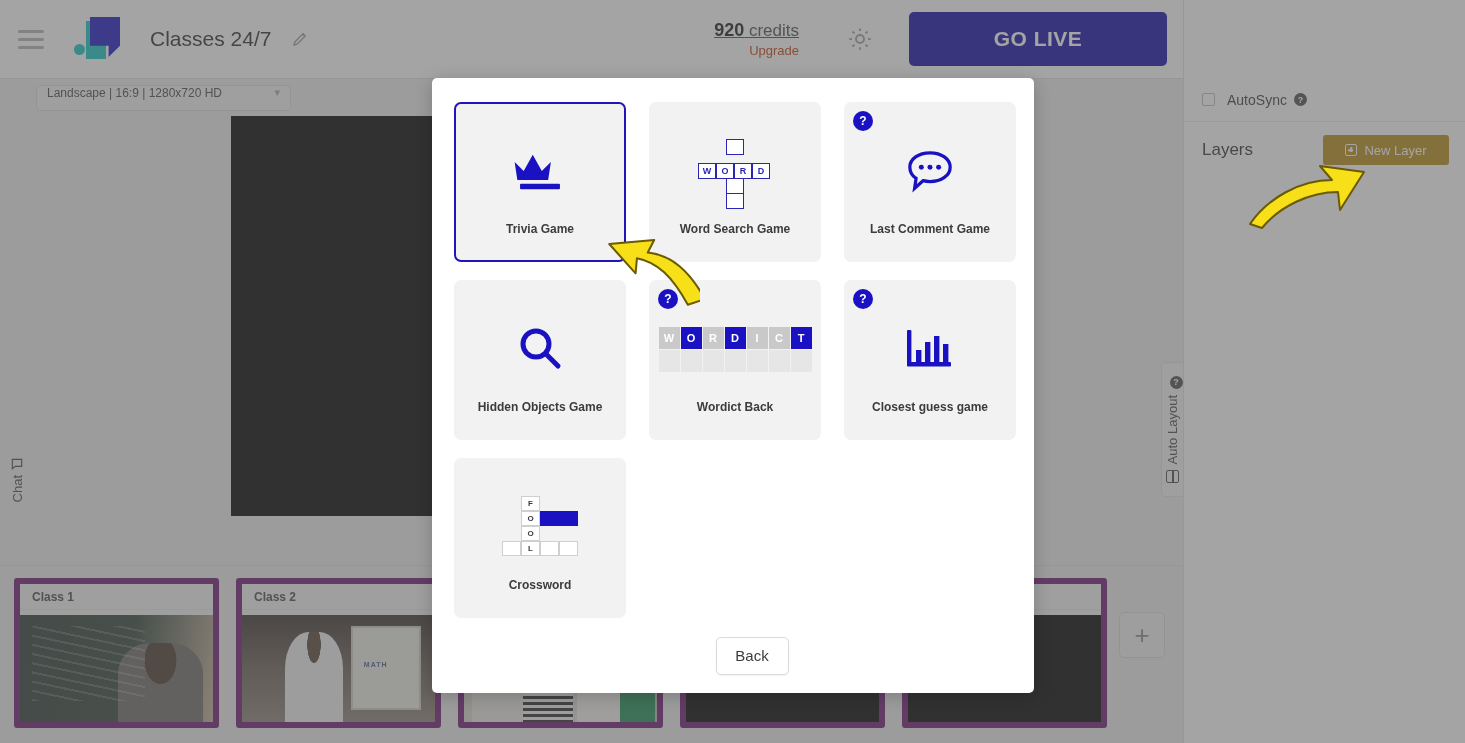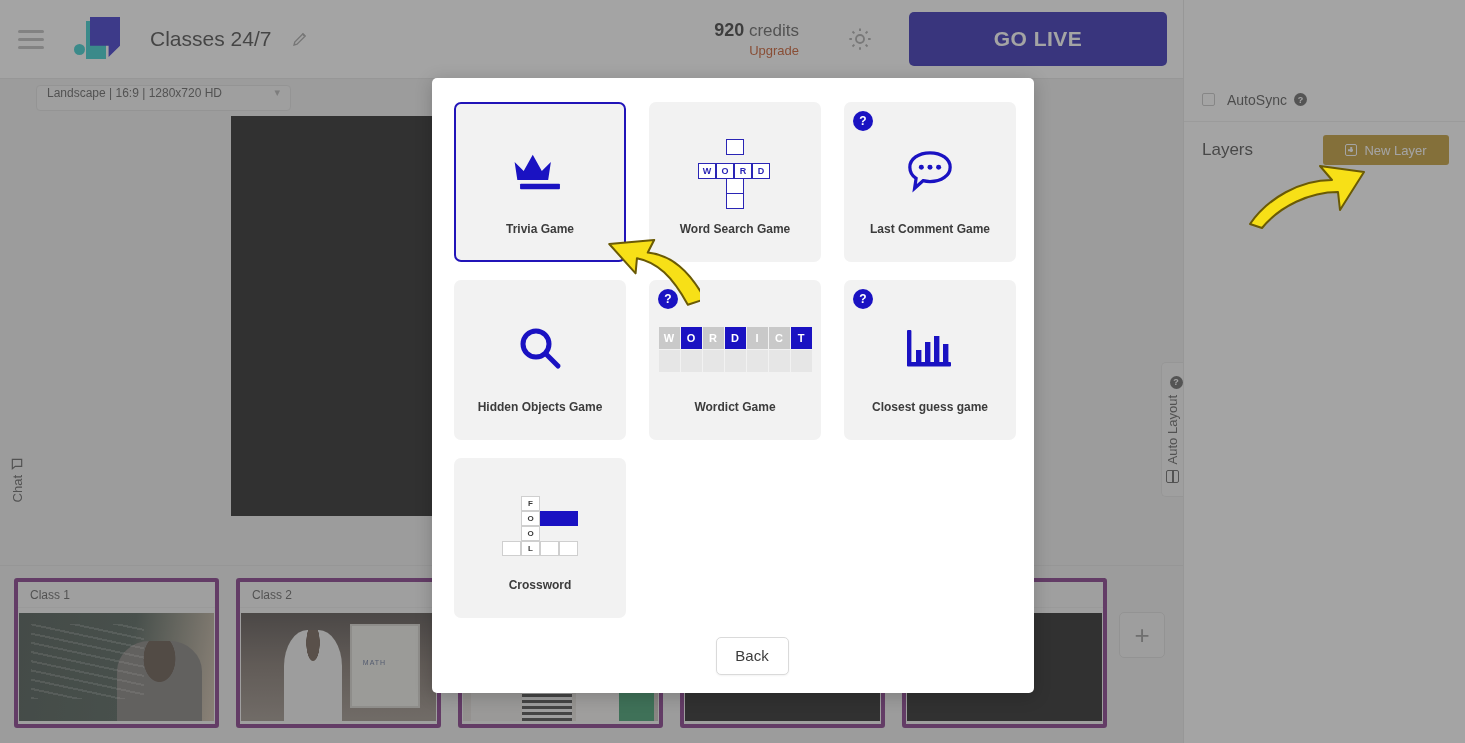--- a/index.html
+++ b/index.html
@@ -29,21 +29,21 @@
   .logo { margin-left: 22px; width: 48px; height: 44px; position: relative; }
   .logo .dot { position: absolute; left: 0; bottom: 6px; width: 11px; height: 11px; border-radius: 50%; background: #18c6c6; }
   .logo .shape-teal { position: absolute; left: 12px; top: 4px; width: 20px; height: 38px; background: #18c6c6; }
   .logo .shape-blue {
     position: absolute; left: 16px; top: 0px; width: 30px; height: 40px; background: #1b14c4;
     clip-path: polygon(0 0, 100% 0, 100% 72%, 62% 100%, 62% 72%, 0 72%);
   }
   .title { margin-left: 20px; font-size: 21px; color: #2e2e2e; }
   .pencil-icon { margin-left: 12px; width: 18px; height: 18px; cursor: pointer; }
   .credits-wrap { margin-left: auto; text-align: right; padding-right: 8px; }
-  .credits-line { font-size: 17px; color: #4b4b4b; }
+  .credits-line { font-size: 17px; color: #4b4b4b; text-decoration: underline; }
   .credits-line b { color: #1b1b1b; font-size: 18px; }
   .upgrade { font-size: 13px; color: #c2410c; cursor: pointer; }
   .gear { width: 46px; margin: 0 18px 0 22px; display: flex; justify-content: center; cursor: pointer; }
   .golive {
     width: 258px; height: 54px; margin-right: 16px;
     background: #120ba8; color: #fff; border: none; border-radius: 5px;
     font-size: 21px; font-weight: bold; letter-spacing: .5px; cursor: pointer;
   }
 
   
@@ -71,22 +71,23 @@
     font-size: 13px; color: #4a4a4a; white-space: nowrap;
   }
 
   
   .strip {
     position: absolute; left: 0; top: 565px; width: 1183px; height: 178px;
     background: #eeeeee; border-top: 1px solid #e0e0e0;
   }
   .slide {
     position: absolute; top: 12px; width: 205px; height: 150px;
-    background: #f4f4f4; border: 4px solid #701a75; border-radius: 3px;
+    background: #f4f4f4; border: 6px solid #701a75; border-radius: 3px;
     overflow: hidden;
+    font-weight: bold;
   }
   .slide .cap { font-size: 12px; color: #4a4a4a; padding: 6px 0 5px 12px; border-bottom: 1px solid #e8e8e8; }
   .slide .thumb { width: 195px; height: 108px; margin: 5px auto 0; overflow: hidden; position: relative; }
   .s1 { left: 14px; } .s2 { left: 236px; } .s3 { left: 458px; }
   .s4 { left: 680px; } .s5 { left: 902px; }
   .thumb-black { background: #000; width: 100%; height: 100%; }
   .green-bar { position: absolute; left: 902px; top: 12px; width: 203px; height: 28px; background: #17663a; }
   .add-slide {
     position: absolute; left: 1119px; top: 46px; width: 46px; height: 46px;
     border: 1px solid #d9d9d9; border-radius: 5px; background: #f2f2f2;
@@ -404,21 +405,21 @@
               <div class="tile empty"></div>
               <div class="tile empty"></div>
               <div class="tile empty"></div>
               <div class="tile empty"></div>
               <div class="tile empty"></div>
               <div class="tile empty"></div>
               <div class="tile empty"></div>
             </div>
           </div>
         </div>
-        <div class="name">Wordict Game</div>
+        <div class="name">Wordict Back</div>
       </div>
 
       <div class="card">
         <div class="badge">?</div>
         <div class="art">
           <svg width="54" height="50" viewBox="0 0 54 50" fill="#1a12c2">
             <rect x="4" y="6" width="4.4" height="36" rx="1"></rect>
             <rect x="4" y="38" width="44" height="4.4" rx="1"></rect>
             <rect x="13" y="26" width="5.4" height="12"></rect>
             <rect x="22" y="18" width="5.4" height="20"></rect>

